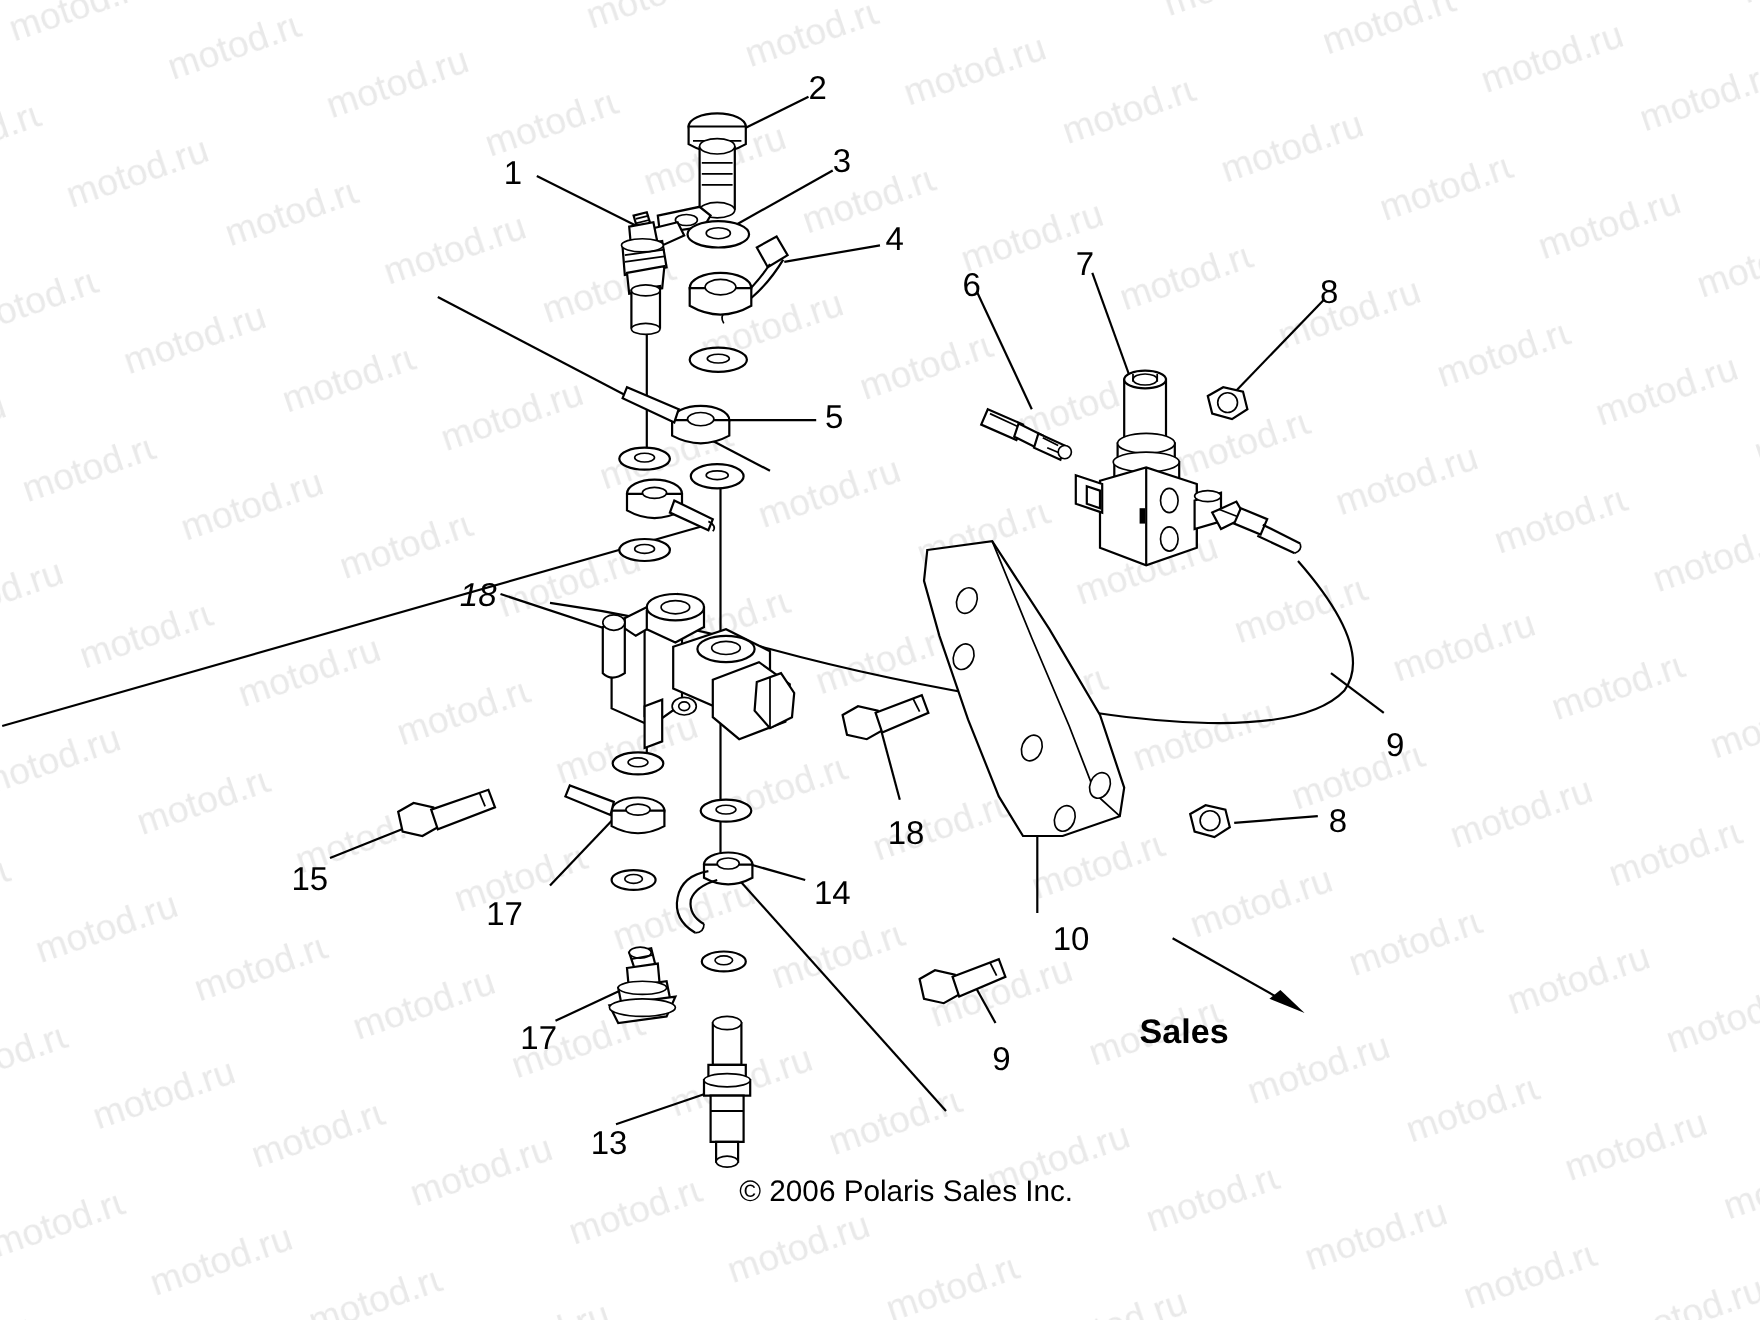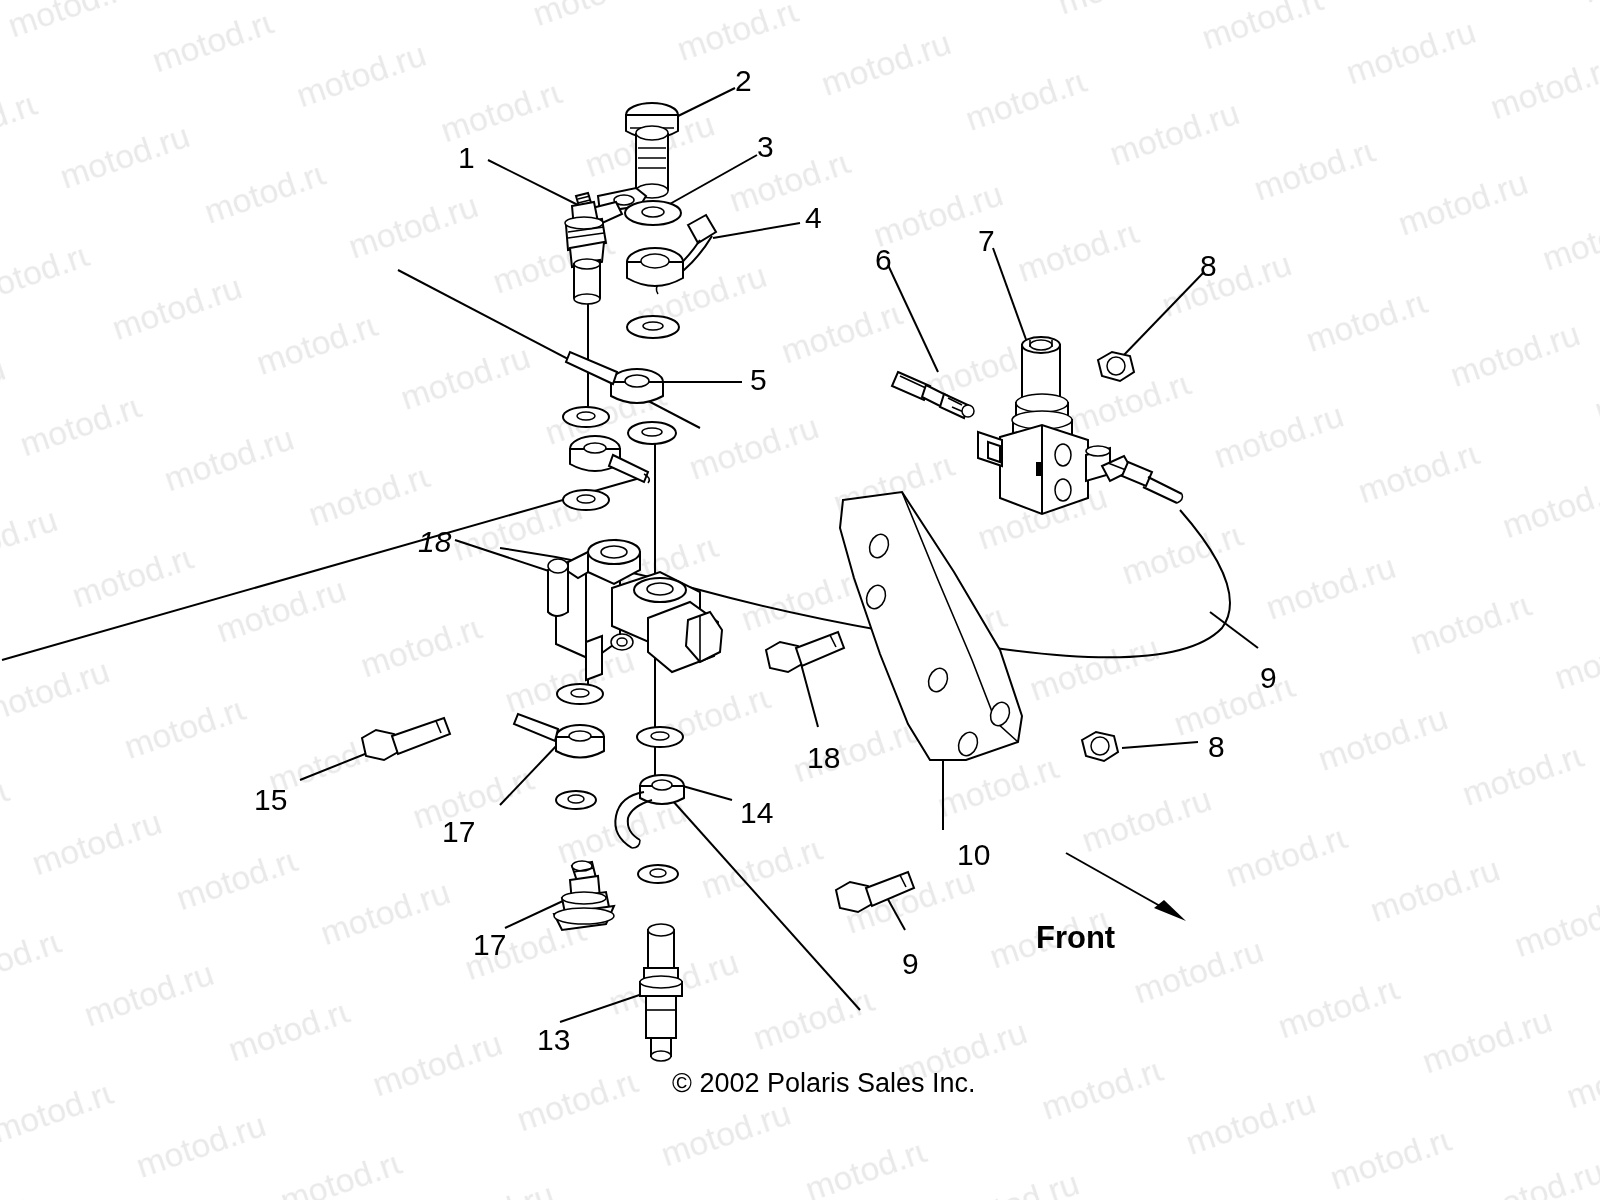--- a/index.html
+++ b/index.html
@@ -348,23 +348,23 @@
     <div class="callout" style="left:875px;  top:245px;">6</div>
     <div class="callout" style="left:978px;  top:226px;">7</div>
     <div class="callout" style="left:1200px; top:251px;">8</div>
     <div class="callout" style="left:1260px; top:663px;">9</div>
     <div class="callout" style="left:1208px; top:732px;">8</div>
     <div class="callout" style="left:929px;  top:840px;margin-left:28px;">10</div>
     <div class="callout" style="left:902px;  top:949px;">9</div>
     <div class="callout" style="left:807px;  top:743px;">18</div>
     <div class="callout" style="left:537px;  top:1025px;">13</div>
     <div class="callout" style="left:473px;  top:930px;">17</div>
-    <div class="callout" style="left:254px;  top:785px;text-align:center;">15</div>
+    <div class="callout" style="left:265px;  top:785px;text-align:center;">15</div>
     <div class="callout" style="left:740px;  top:798px;">14</div>
     <div class="callout" style="left:442px;  top:817px;">17</div>
     <div class="callout" style="left:418px;  top:527px;font-style:italic;">18</div>
 
-    <div class="frontlabel" style="left:1036px; top:920px;">Front</div>
-
-    <div class="copyright" style="left:672px; top:1068px;">© 2002 Polaris Sales Inc.</div>
+    <div class="frontlabel" style="left:1036px; top:920px;">Sales</div>
+
+    <div class="copyright" style="left:672px; top:1068px;">© 2006 Polaris Sales Inc.</div>
   </div>
 
 </div>
 
 </body></html>

